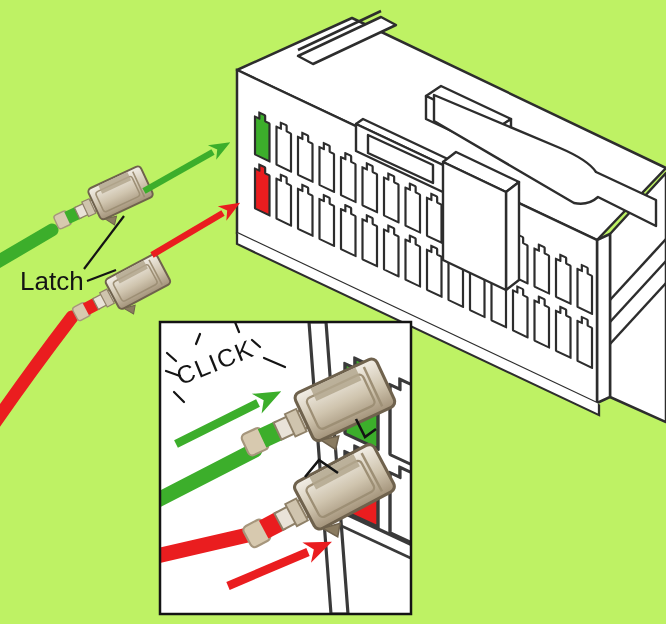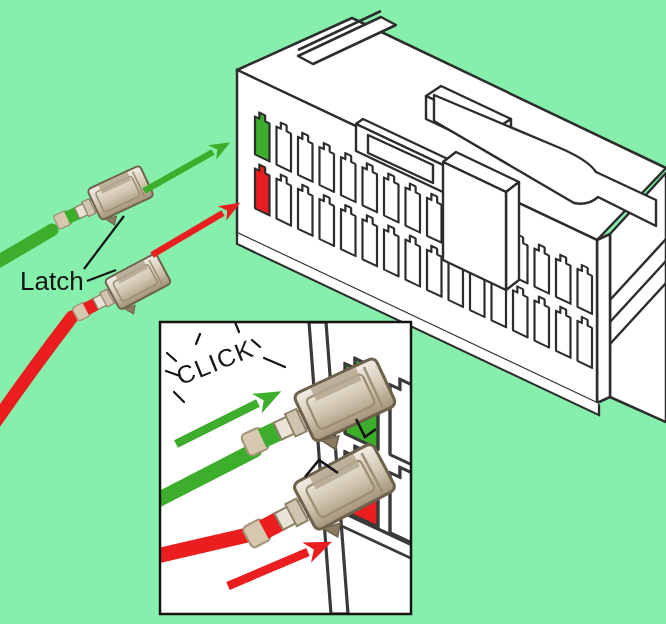--- a/index.html
+++ b/index.html
@@ -1,16 +1,16 @@
 <!DOCTYPE html>
 <html><head>
 <meta charset="utf-8">
 <style>
   html,body{margin:0;padding:0;background:#ffffff;}
-  #stage{position:relative;width:666px;height:624px;background:#86efac;overflow:hidden;
+  #stage{position:relative;width:666px;height:624px;background:#bef264;overflow:hidden;
          font-family:"Liberation Sans", sans-serif;}
   svg{display:block;}
   text{font-family:"Liberation Sans", sans-serif;}
 </style>
 </head>
 <body>
 
 <div id="stage">
 <svg viewBox="0 0 666 624" width="666" height="624">
   <defs>

